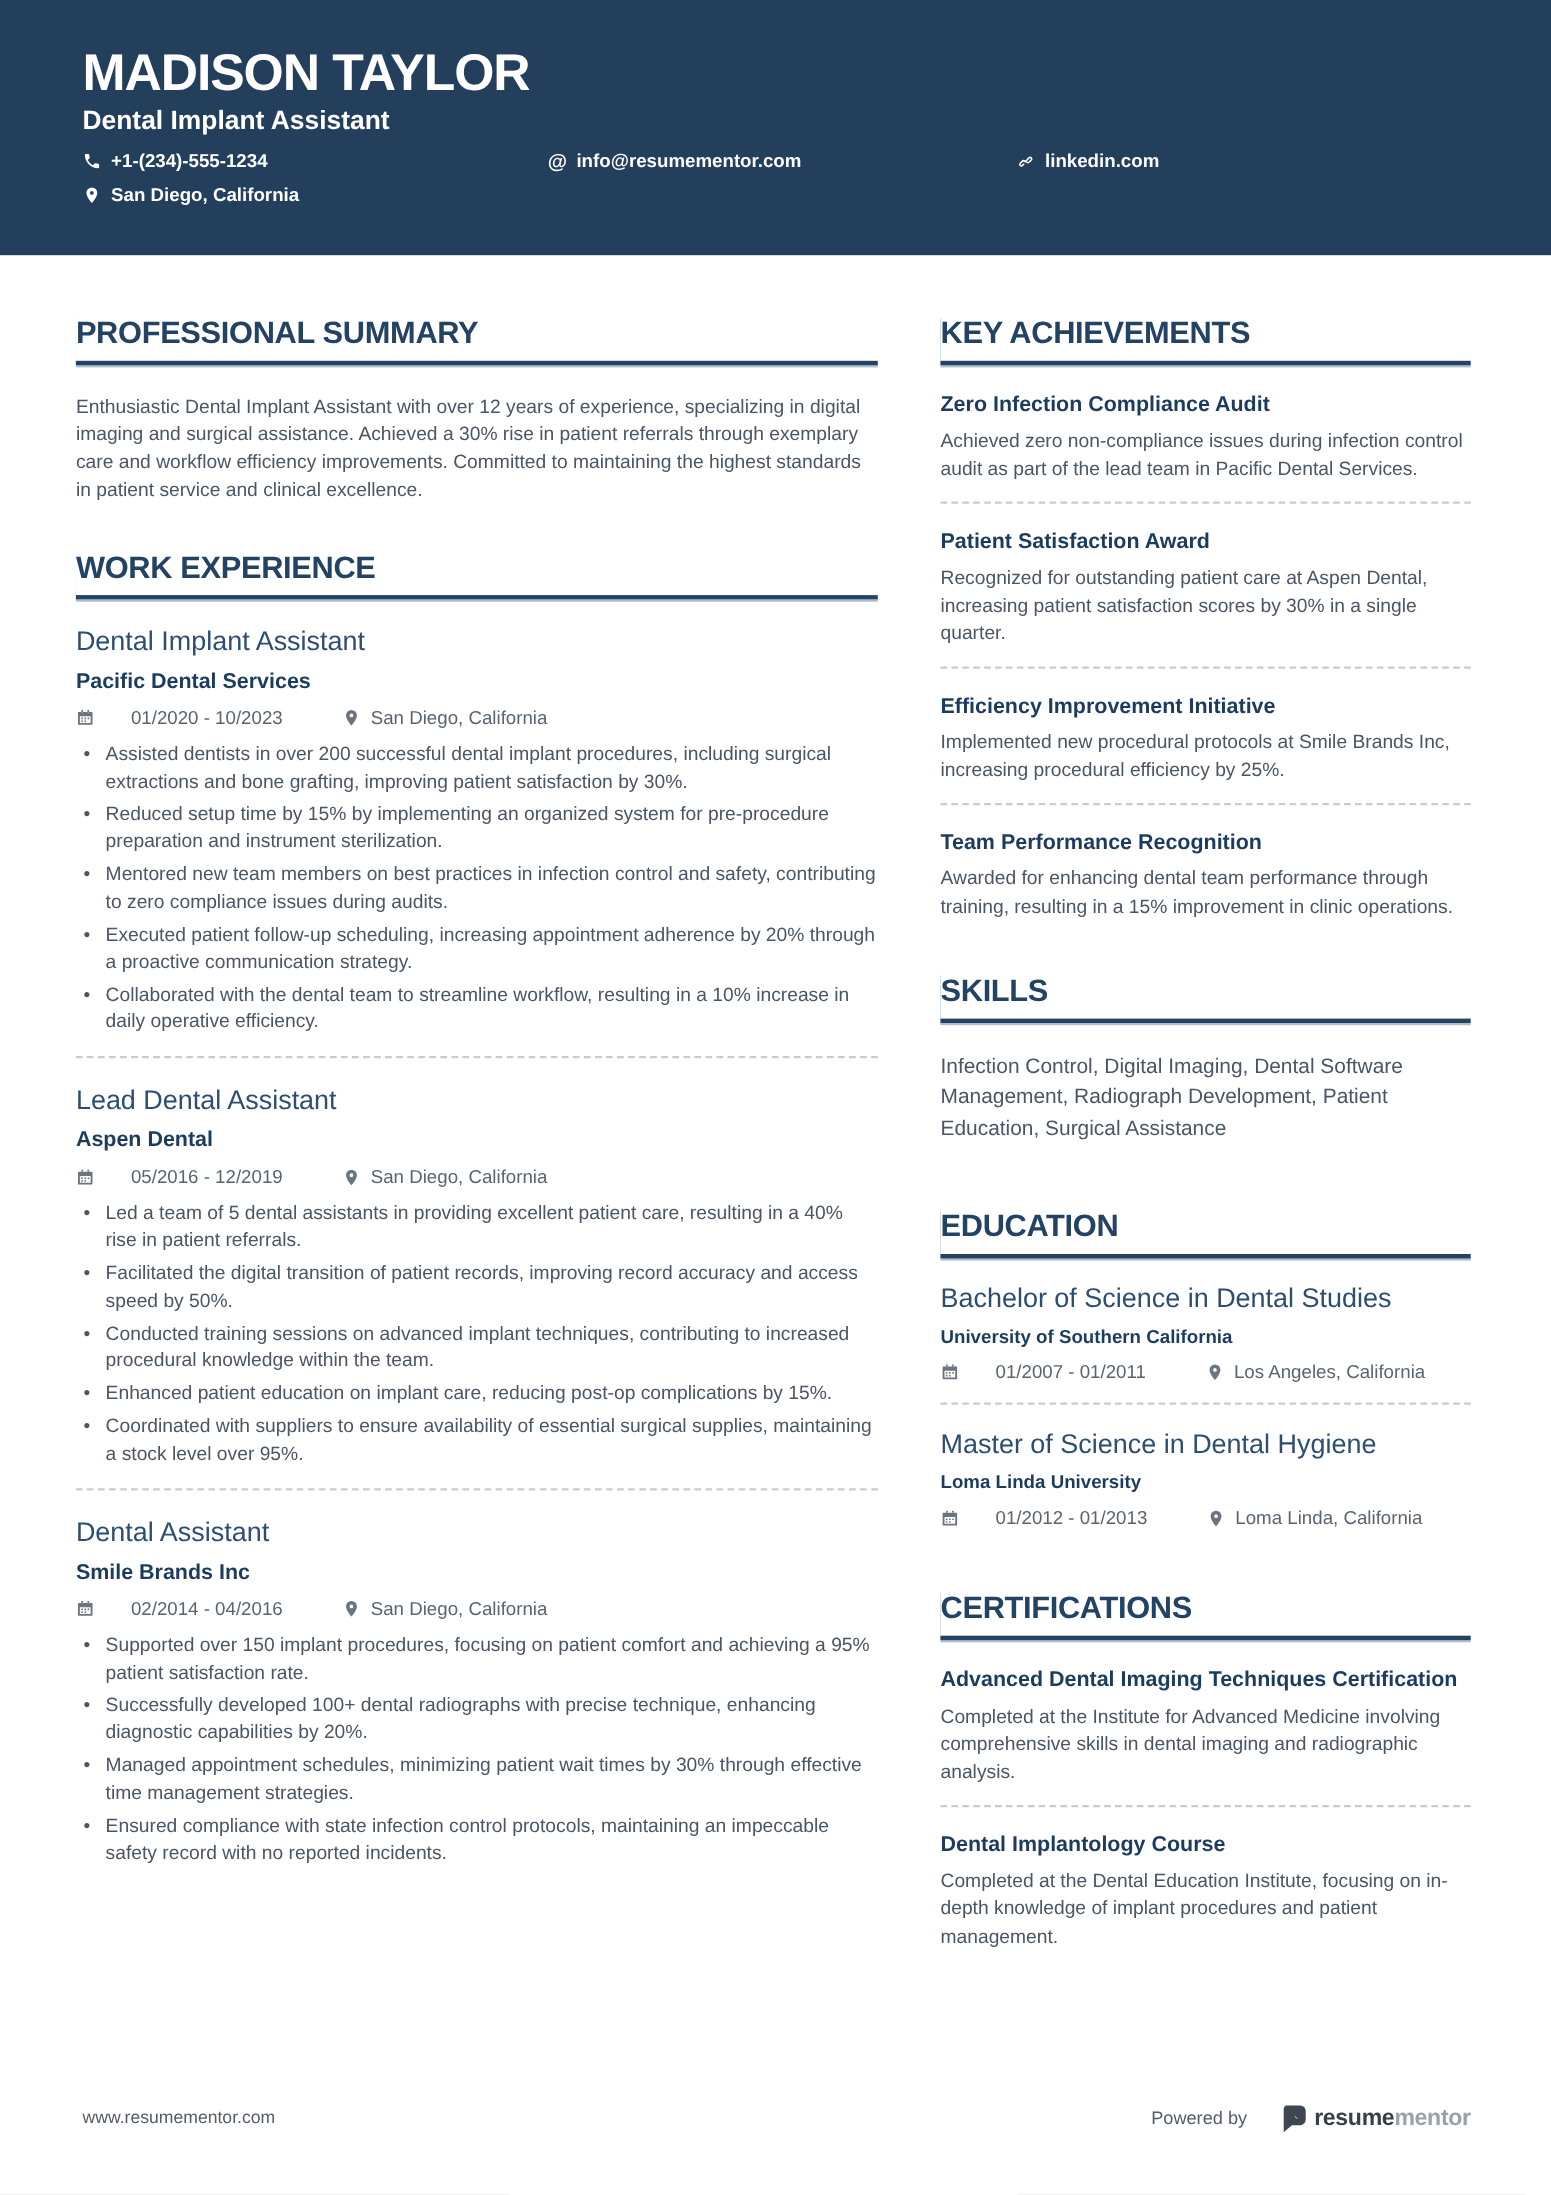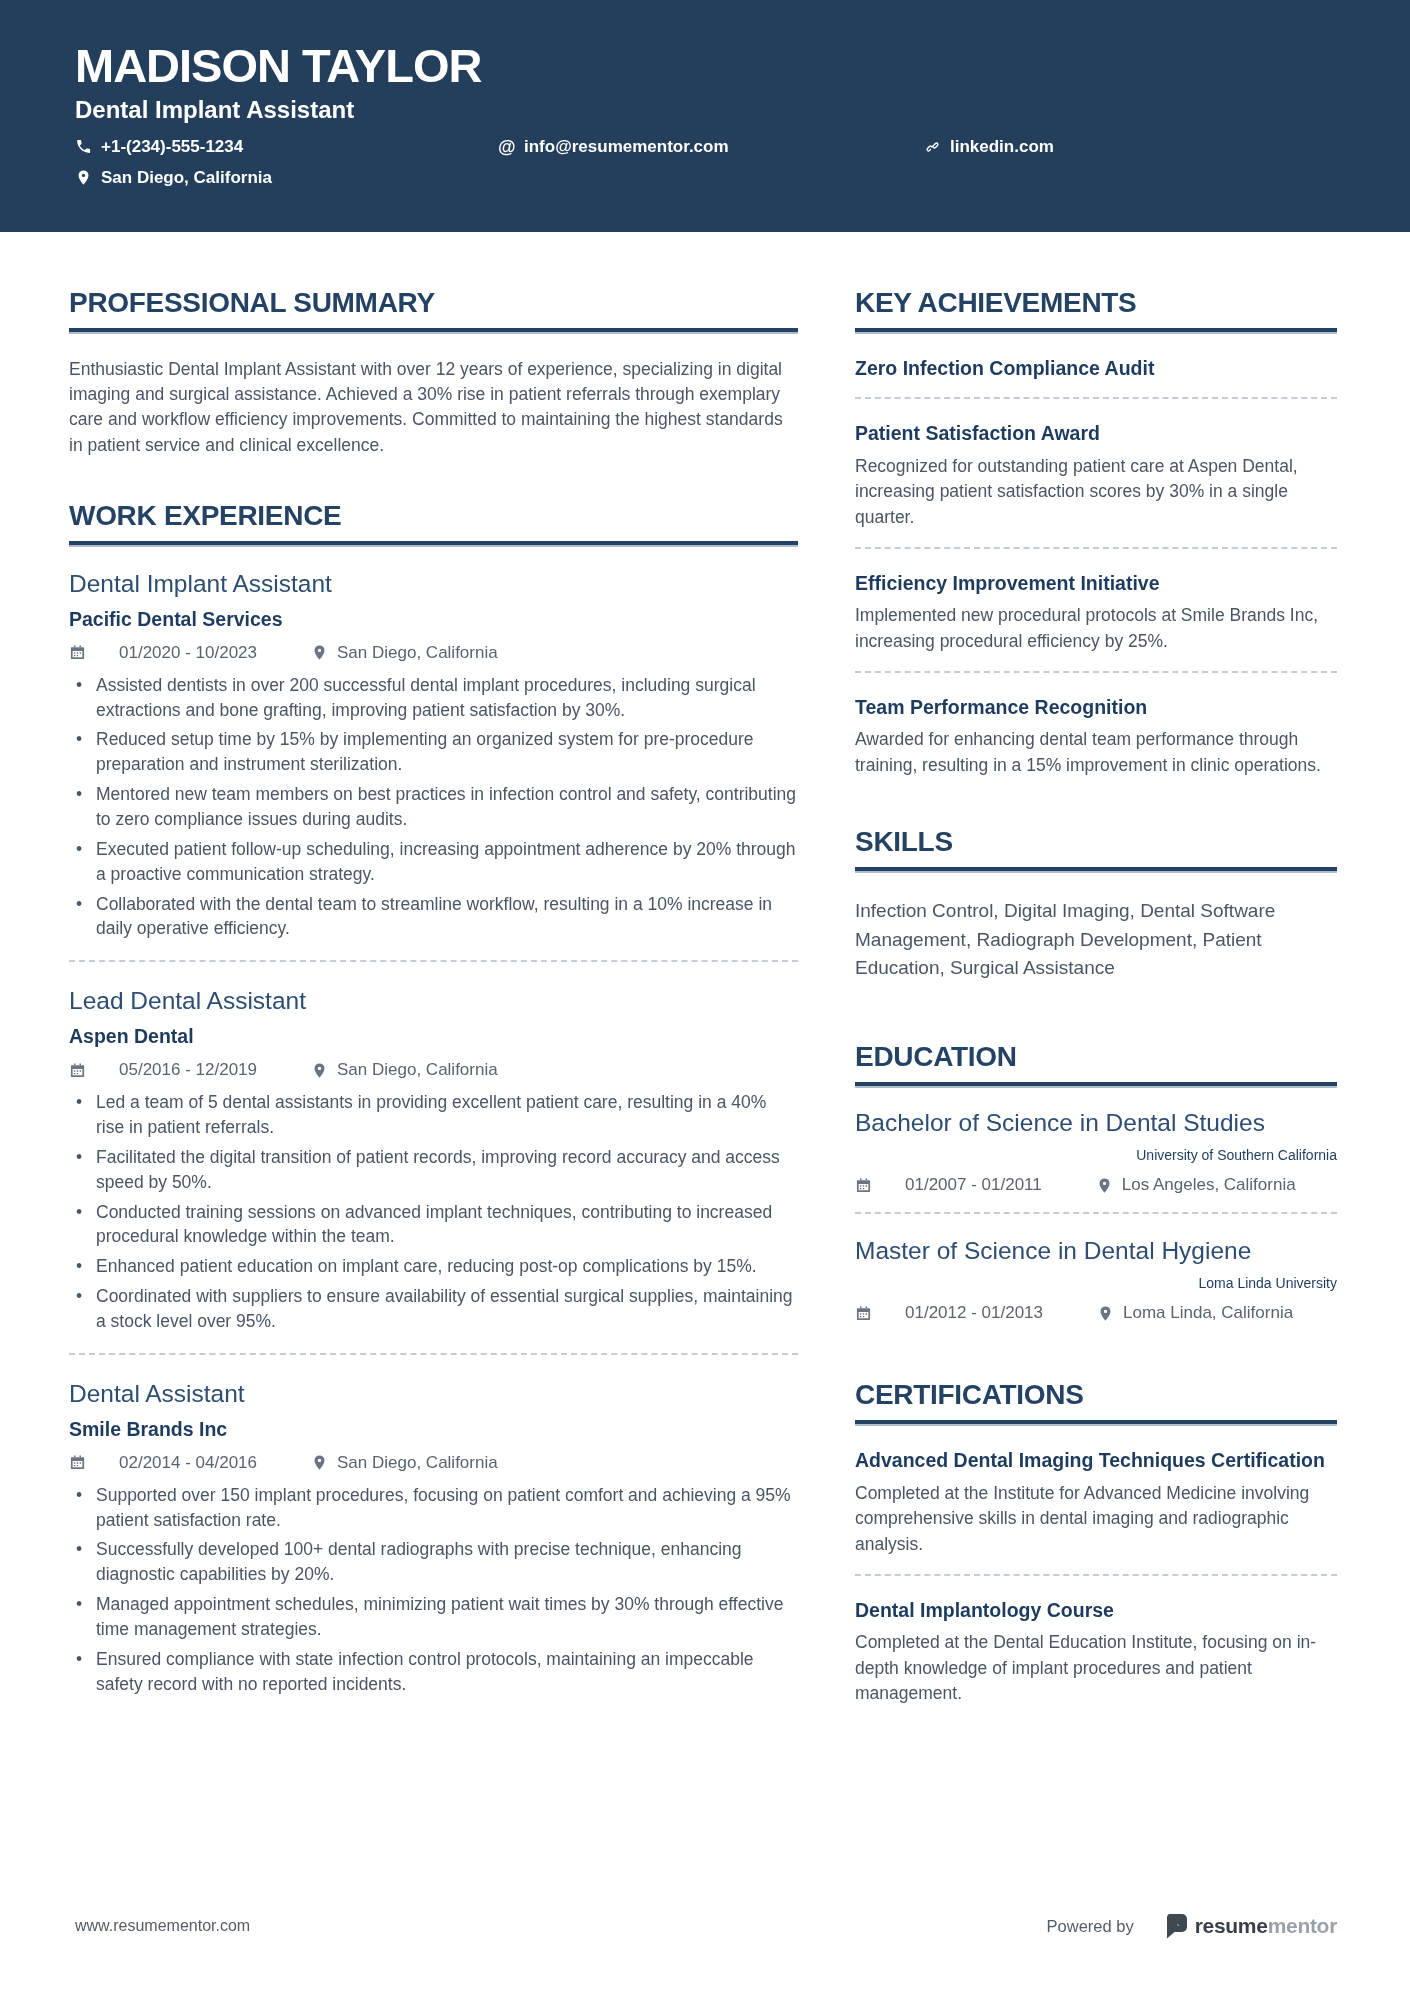--- a/index.html
+++ b/index.html
@@ -59,21 +59,21 @@
   hr.dashed{border:none;border-top:2px dashed var(--dashed);margin:17px 0 0 0;height:0;}
   .job + hr.dashed{margin-top:19px;}
   
   .ach-item{margin-top:22px;}
   .ach-item:first-of-type{margin-top:24px;}
   .ach-title{margin:0 0 8px 0;font-size:19.5px;font-weight:bold;color:var(--dark-navy);line-height:1.25;}
   .ach-text{margin:0;font-size:17.5px;line-height:1.45;color:var(--body-gray);}
   .skills-text{margin:26px 0 0 0;font-size:19px;line-height:1.5;color:var(--body-gray);}
   .edu-item{margin-top:22px;}
   .degree{margin:0;font-size:24.5px;font-weight:400;color:var(--title-navy);line-height:1.2;}
-  .school{margin:10px 0 0 0;font-size:14px;font-weight:normal;color:var(--dark-navy);text-align:right;}
+  .school{margin:10px 0 0 0;font-size:17px;font-weight:bold;color:var(--dark-navy);}
   
   .footer{position:absolute;left:75px;right:73px;bottom:56px;display:flex;justify-content:space-between;align-items:center;gap:44px;}
   .site-url{font-size:16px;color:var(--footer-gray);}
   .powered{display:flex;align-items:center;gap:30px;}
   .powered-label{font-size:16.5px;color:var(--footer-gray);}
   .logo{display:flex;align-items:center;gap:7px;}
   .logo-mark{width:24px;height:26px;color:#3f4750;display:inline-flex;}
   .logo-mark svg{width:100%;height:100%;}
   .logo-text{font-size:21px;font-weight:bold;color:var(--logo-dark);letter-spacing:-0.3px;}
   .logo-text .lt-light{color:var(--logo-light);font-weight:bold;}
@@ -239,20 +239,21 @@
       </section>
     </main>
 
     <aside class="col-right">
 
       <section>
         <h3 class="section-heading">KEY ACHIEVEMENTS</h3>
 
         <div class="ach-item">
           <h4 class="ach-title">Zero Infection Compliance Audit</h4>
+          <p class="ach-text">Achieved zero non-compliance issues during infection control audit as part of the lead team in Pacific Dental Services.</p>
         </div>
         <hr class="dashed">
 
         <div class="ach-item">
           <h4 class="ach-title">Patient Satisfaction Award</h4>
           <p class="ach-text">Recognized for outstanding patient care at Aspen Dental, increasing patient satisfaction scores by 30% in a single quarter.</p>
         </div>
         <hr class="dashed">
 
         <div class="ach-item">

